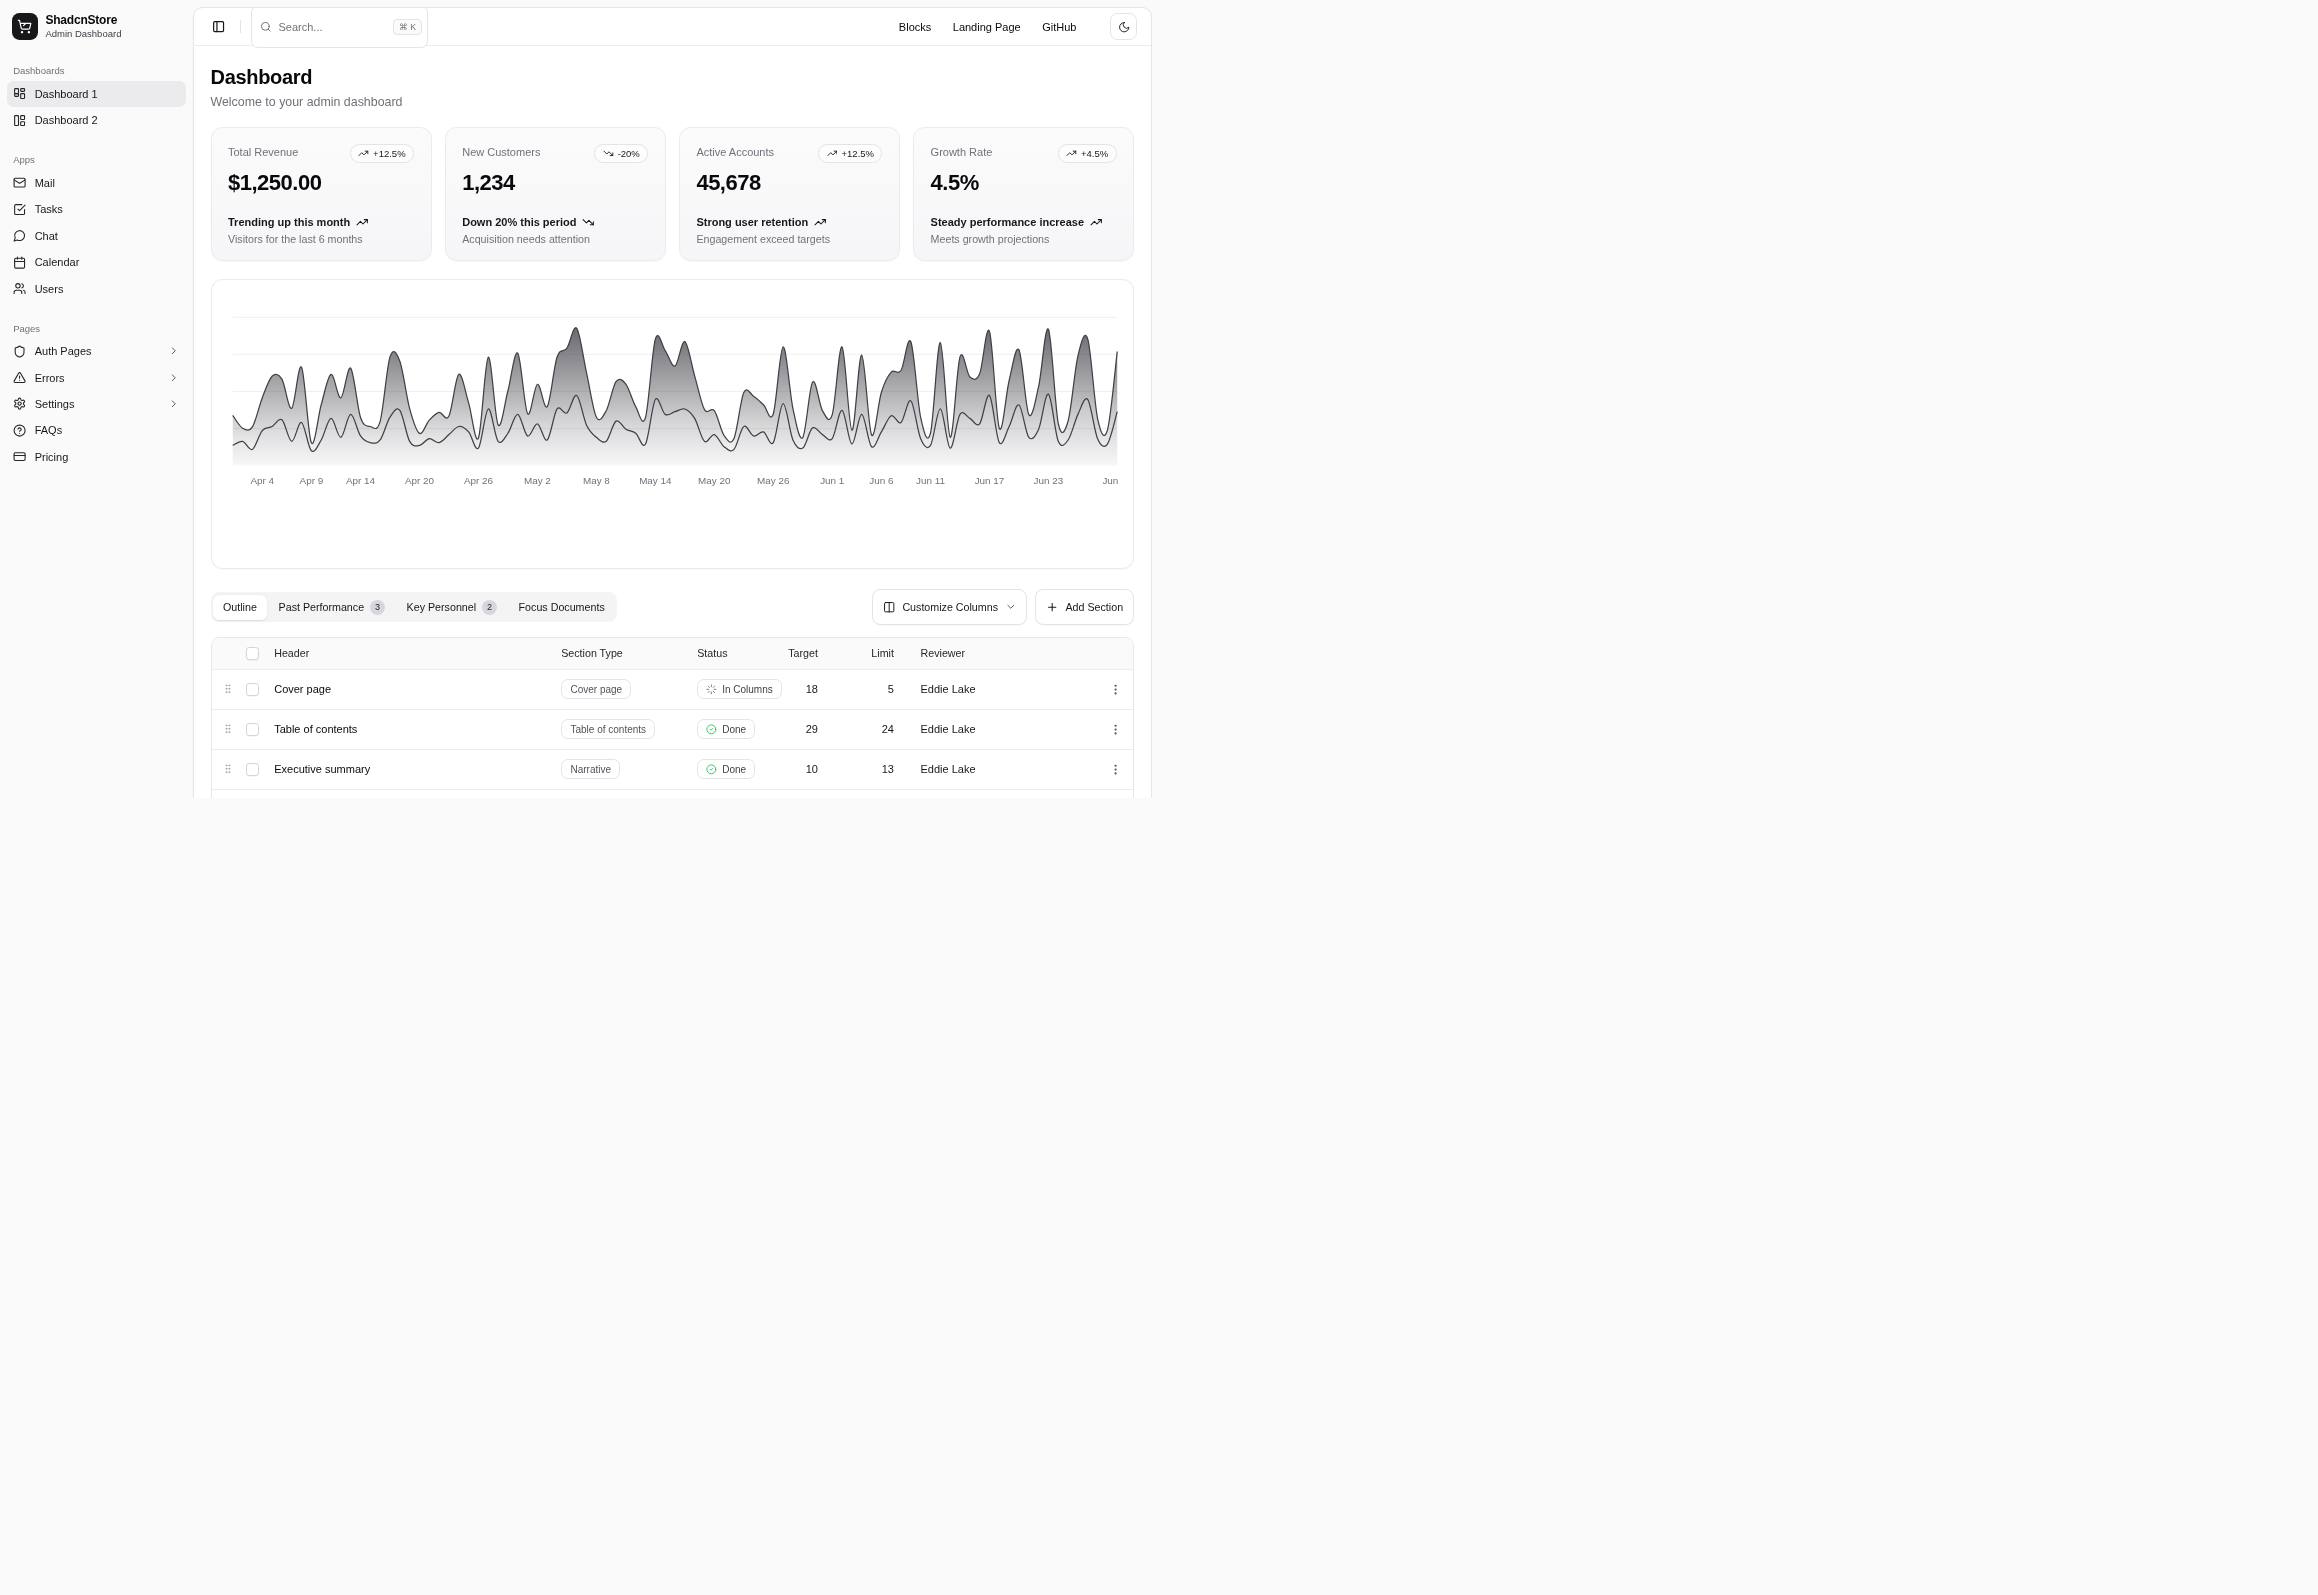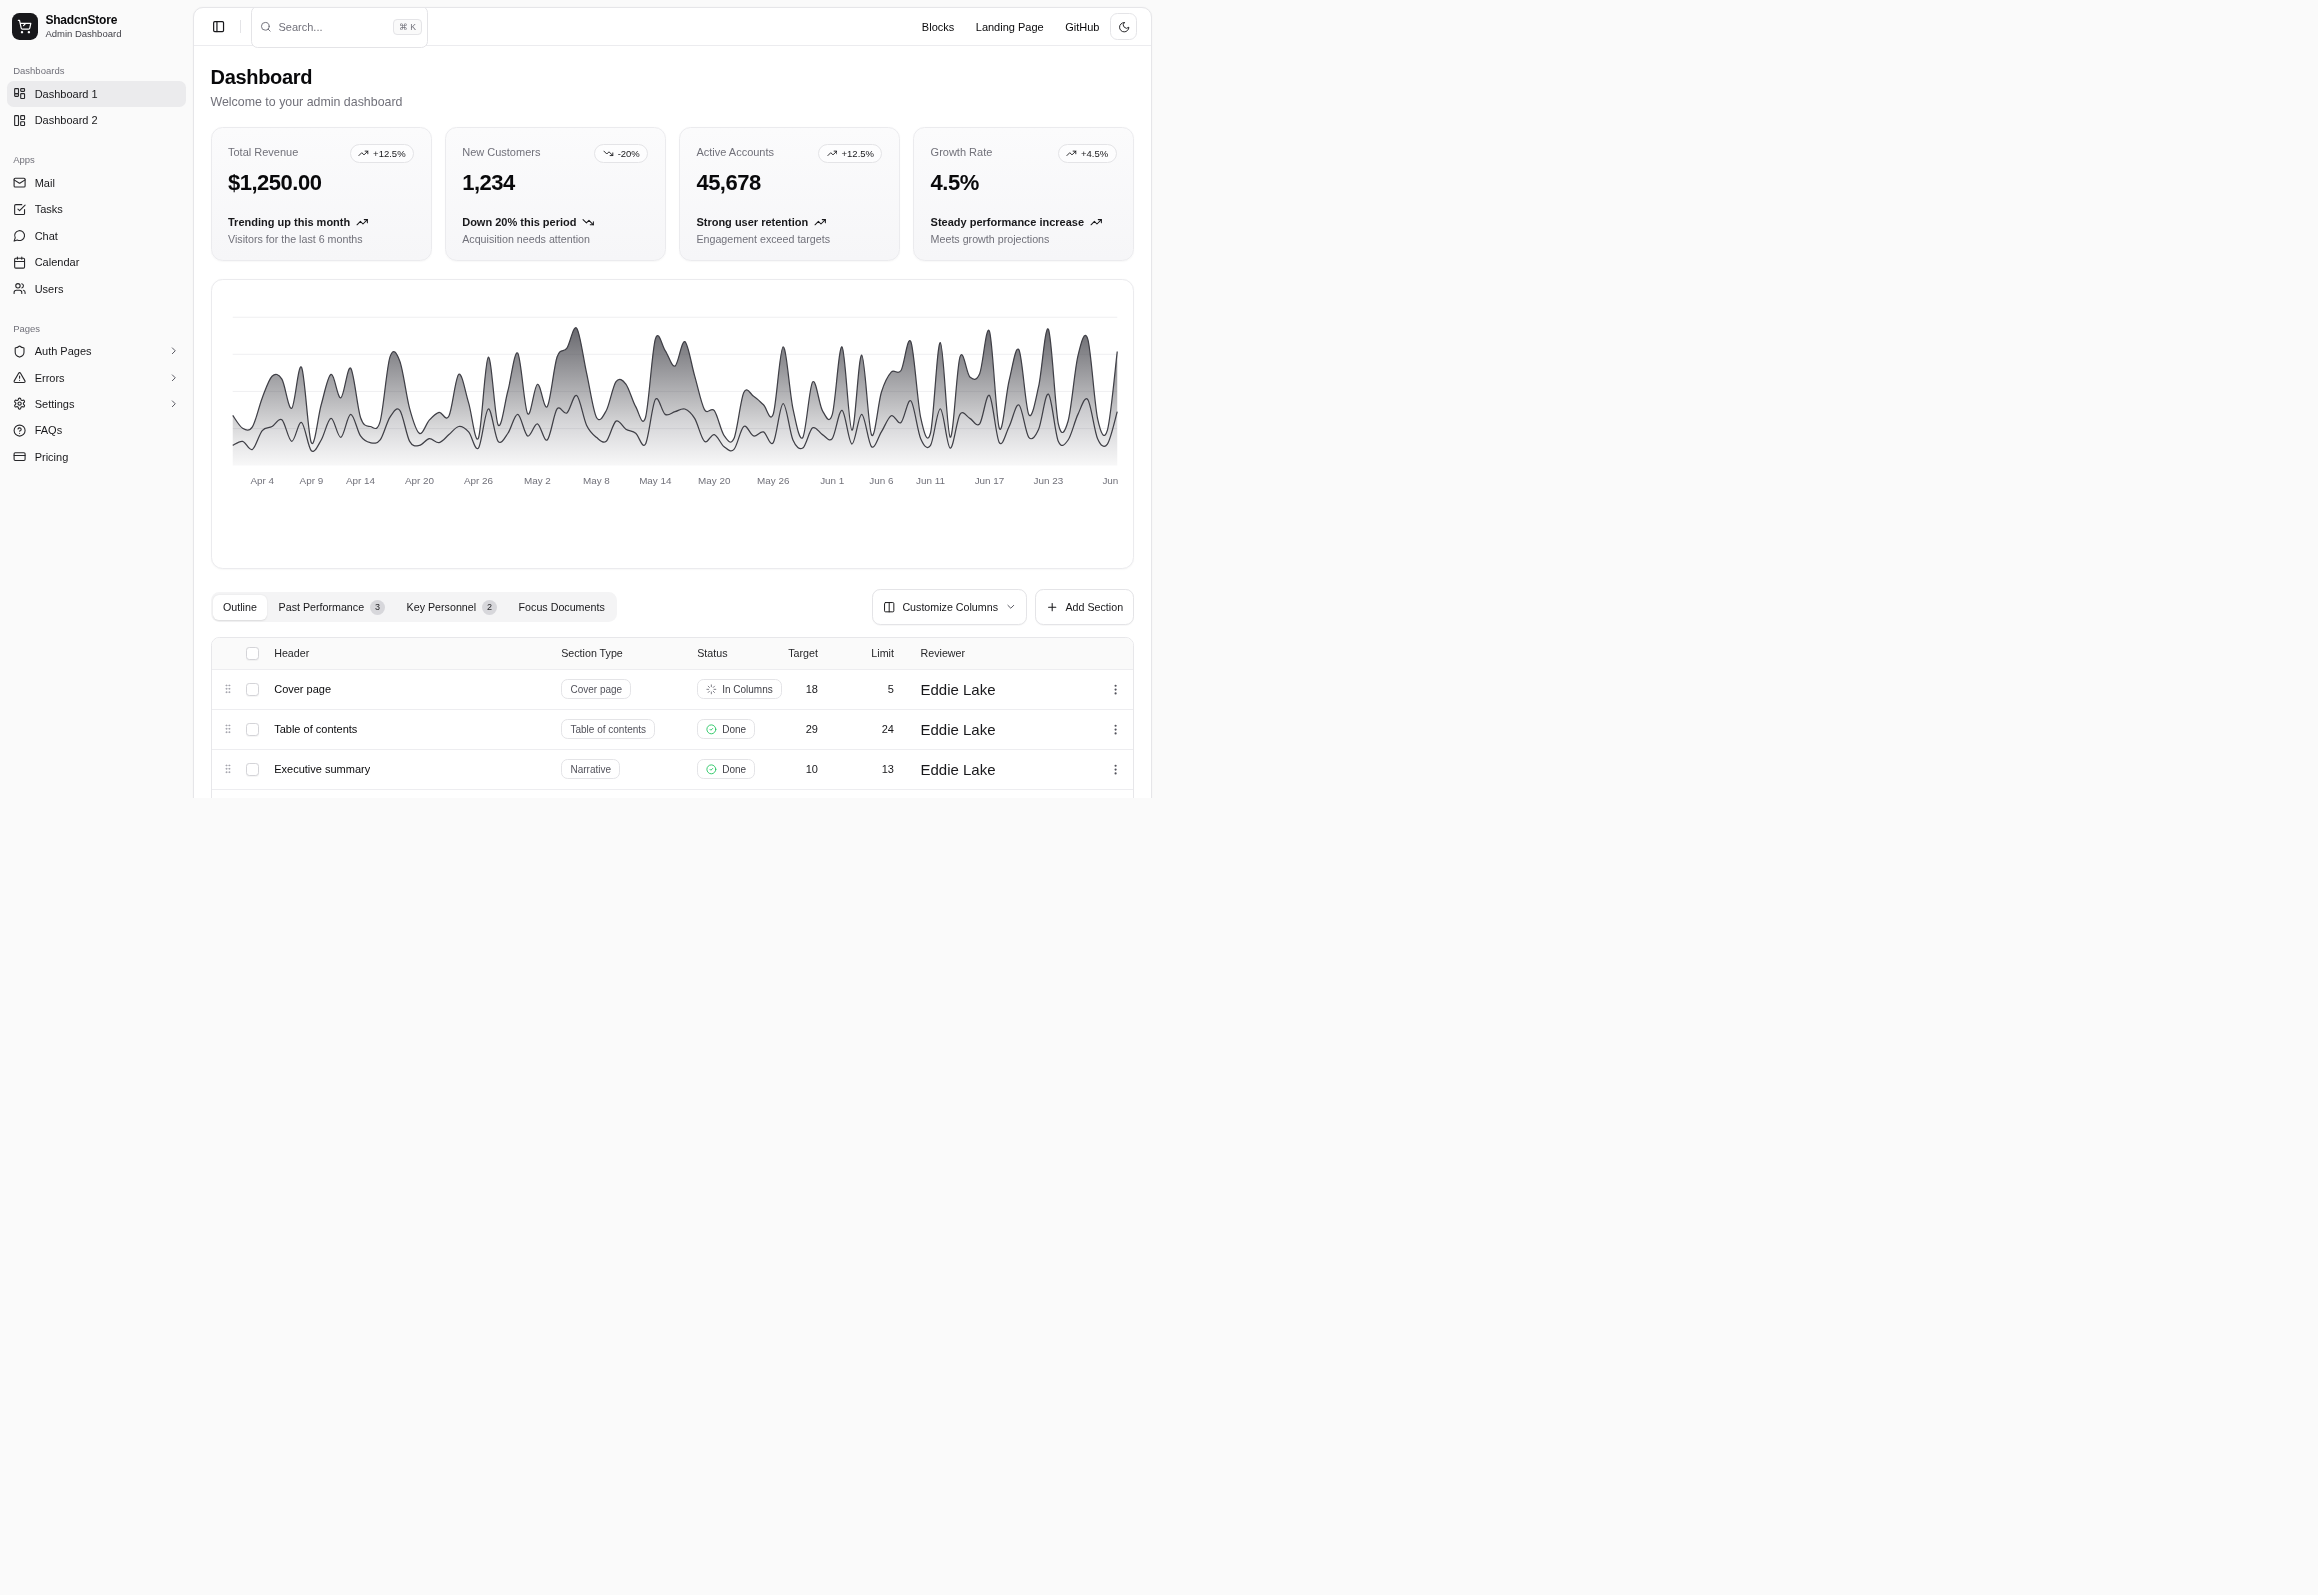--- a/index.html
+++ b/index.html
@@ -40,21 +40,21 @@
   }
   .topbar { height:38px; flex:0 0 38px; display:flex; align-items:center; gap:10px; padding:0 13.2px; border-bottom:0.8px solid #ececef; }
   .tb-toggle { width:23px; height:23px; border:none; background:transparent; border-radius:5.8px; display:flex; align-items:center; justify-content:center; color:#18181b; cursor:pointer; }
   .tb-divider { width:0.8px; height:13.2px; background:#e4e4e7; }
   .searchbox { width:177px; height:42px; border:0.8px solid #e4e4e7; border-radius:6.6px; background:#fff; display:flex; align-items:center; gap:6.6px; padding:0 5px 0 8.3px; }
   .searchbox .s-ic { color:#71717a; display:flex; }
   .searchbox input { border:none; outline:none; flex:1; min-width:0; font-size:11px; font-family:inherit; color:#18181b; background:transparent; }
   .searchbox input::placeholder { color:#71717a; }
   .kbd { border:0.8px solid #e4e4e7; background:#fafafa; color:#71717a; border-radius:4.1px; font-size:8.7px; padding:2.5px 5px; line-height:1; white-space:nowrap; }
   .tb-spacer { flex:1; }
-  .tb-links { display:flex; align-items:flex-start; gap:21.5px; margin-right:1px; }
+  .tb-links { display:flex; align-items:flex-start; gap:21.5px; margin-right:24px; }
   .tb-link { font-size:11px; font-weight:500; color:#09090b; text-decoration:none; cursor:pointer; }
   .theme-btn { width:27px; height:27px; border:0.8px solid #e4e4e7; background:#fff; border-radius:7.4px; display:flex; align-items:center; justify-content:center; color:#18181b; cursor:pointer; }
 
   .content { padding:0 16.5px 20px; flex:1; }
 
   .page-head { margin-top:20px; }
   .page-title { font-size:20px; font-weight:700; letter-spacing:-0.3px; }
   .page-sub { font-size:12.4px; color:#71717a; margin-top:5.8px; }
 
   
@@ -98,21 +98,21 @@
   .t-cell { padding:0 1.7px; display:flex; align-items:center; min-width:0; }
   .t-cell.right { justify-content:flex-end; padding-right:6.6px; font-variant-numeric:tabular-nums; }
   .t-cell.reviewer { padding-left:20px; }
   .drag { color:#a1a1aa; display:flex; justify-content:center; cursor:grab; width:100%; }
   .cbx { width:13.2px; height:13.2px; border:0.8px solid #d4d4d8; border-radius:3.3px; background:#fff; cursor:pointer; box-shadow:0 0.8px 0.8px rgba(0,0,0,.04); }
   .t-name { font-size:11px; font-weight:500; color:#09090b; white-space:nowrap; overflow:hidden; }
   .pill { display:inline-flex; align-items:center; gap:5px; border:0.8px solid #e4e4e7; border-radius:6.6px; background:#fff; padding:3.3px 8.3px; font-size:10px; color:#52525b; white-space:nowrap; }
   .pill .st-ic { display:flex; }
   .pill.status { color:#3f3f46; }
   .num { font-size:11px; color:#18181b; }
-  .rev { font-size:15px; color:#18181b; white-space:nowrap;text-align:right; }
+  .rev { font-size:11px; color:#18181b; white-space:nowrap;text-align:right; }
   .row-menu { border:none; background:transparent; color:#52525b; display:flex; align-items:center; justify-content:center; width:100%; cursor:pointer; }
 
   .x-tick { font-size:12px; fill:#71717a; }
 </style>
 </head>
 <body>
 
 <aside class="sidebar">
   <div class="sb-header">
     <div class="logo-box">

